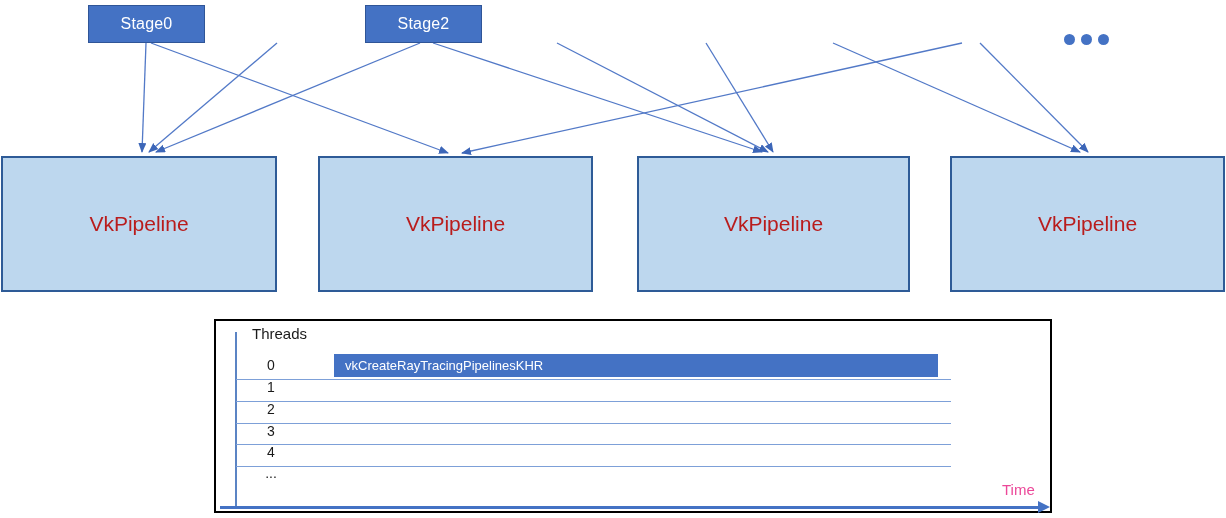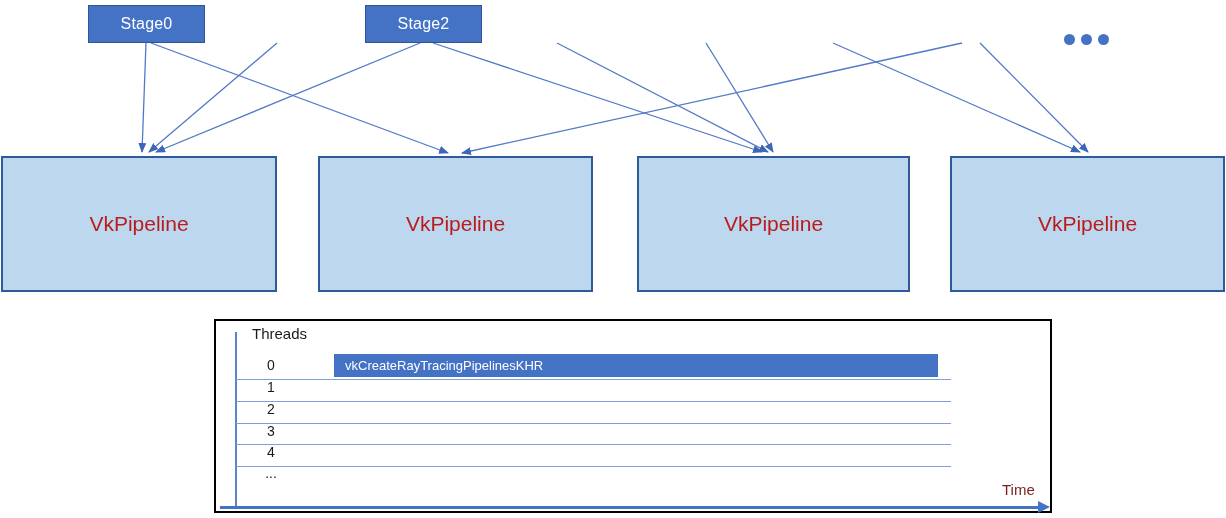--- a/index.html
+++ b/index.html
@@ -36,21 +36,21 @@
   .threads-title{position:absolute;left:36px;top:4px;font-size:15px;color:#1a1a1a;}
   .row-label{
     position:absolute;left:40px;width:30px;height:18px;line-height:18px;
     text-align:center;font-size:14px;color:#1a1a1a;
   }
   .rl0{top:35px;} .rl1{top:57px;} .rl2{top:79px;} .rl3{top:101px;} .rl4{top:122px;} .rl5{top:143px;}
   .row-line{position:absolute;left:20px;width:715px;height:1px;background:#7DA0D8;}
   .ln0{top:58px;} .ln1{top:80px;} .ln2{top:102px;} .ln3{top:123px;} .ln4{top:145px;}
   .bar{position:absolute;left:118px;top:33px;width:604px;height:23px;background:#4472C4;}
   .bar span{display:block;color:#ffffff;font-size:13px;line-height:23px;padding-left:11px;white-space:nowrap;}
-  .time-title{position:absolute;left:786px;top:160px;font-size:15px;color:#7f1d1d;}
+  .time-title{position:absolute;left:786px;top:160px;font-size:15px;color:#ec4899;}
   .time-axis{position:absolute;left:4px;top:185px;width:820px;height:3px;background:#4472C4;}
   .time-head{
     position:absolute;left:822px;top:180px;width:0;height:0;
     border-left:12px solid #4472C4;border-top:6px solid transparent;border-bottom:6px solid transparent;
   }
 </style>
 </head>
 <body>
 
 <div class="canvas">

